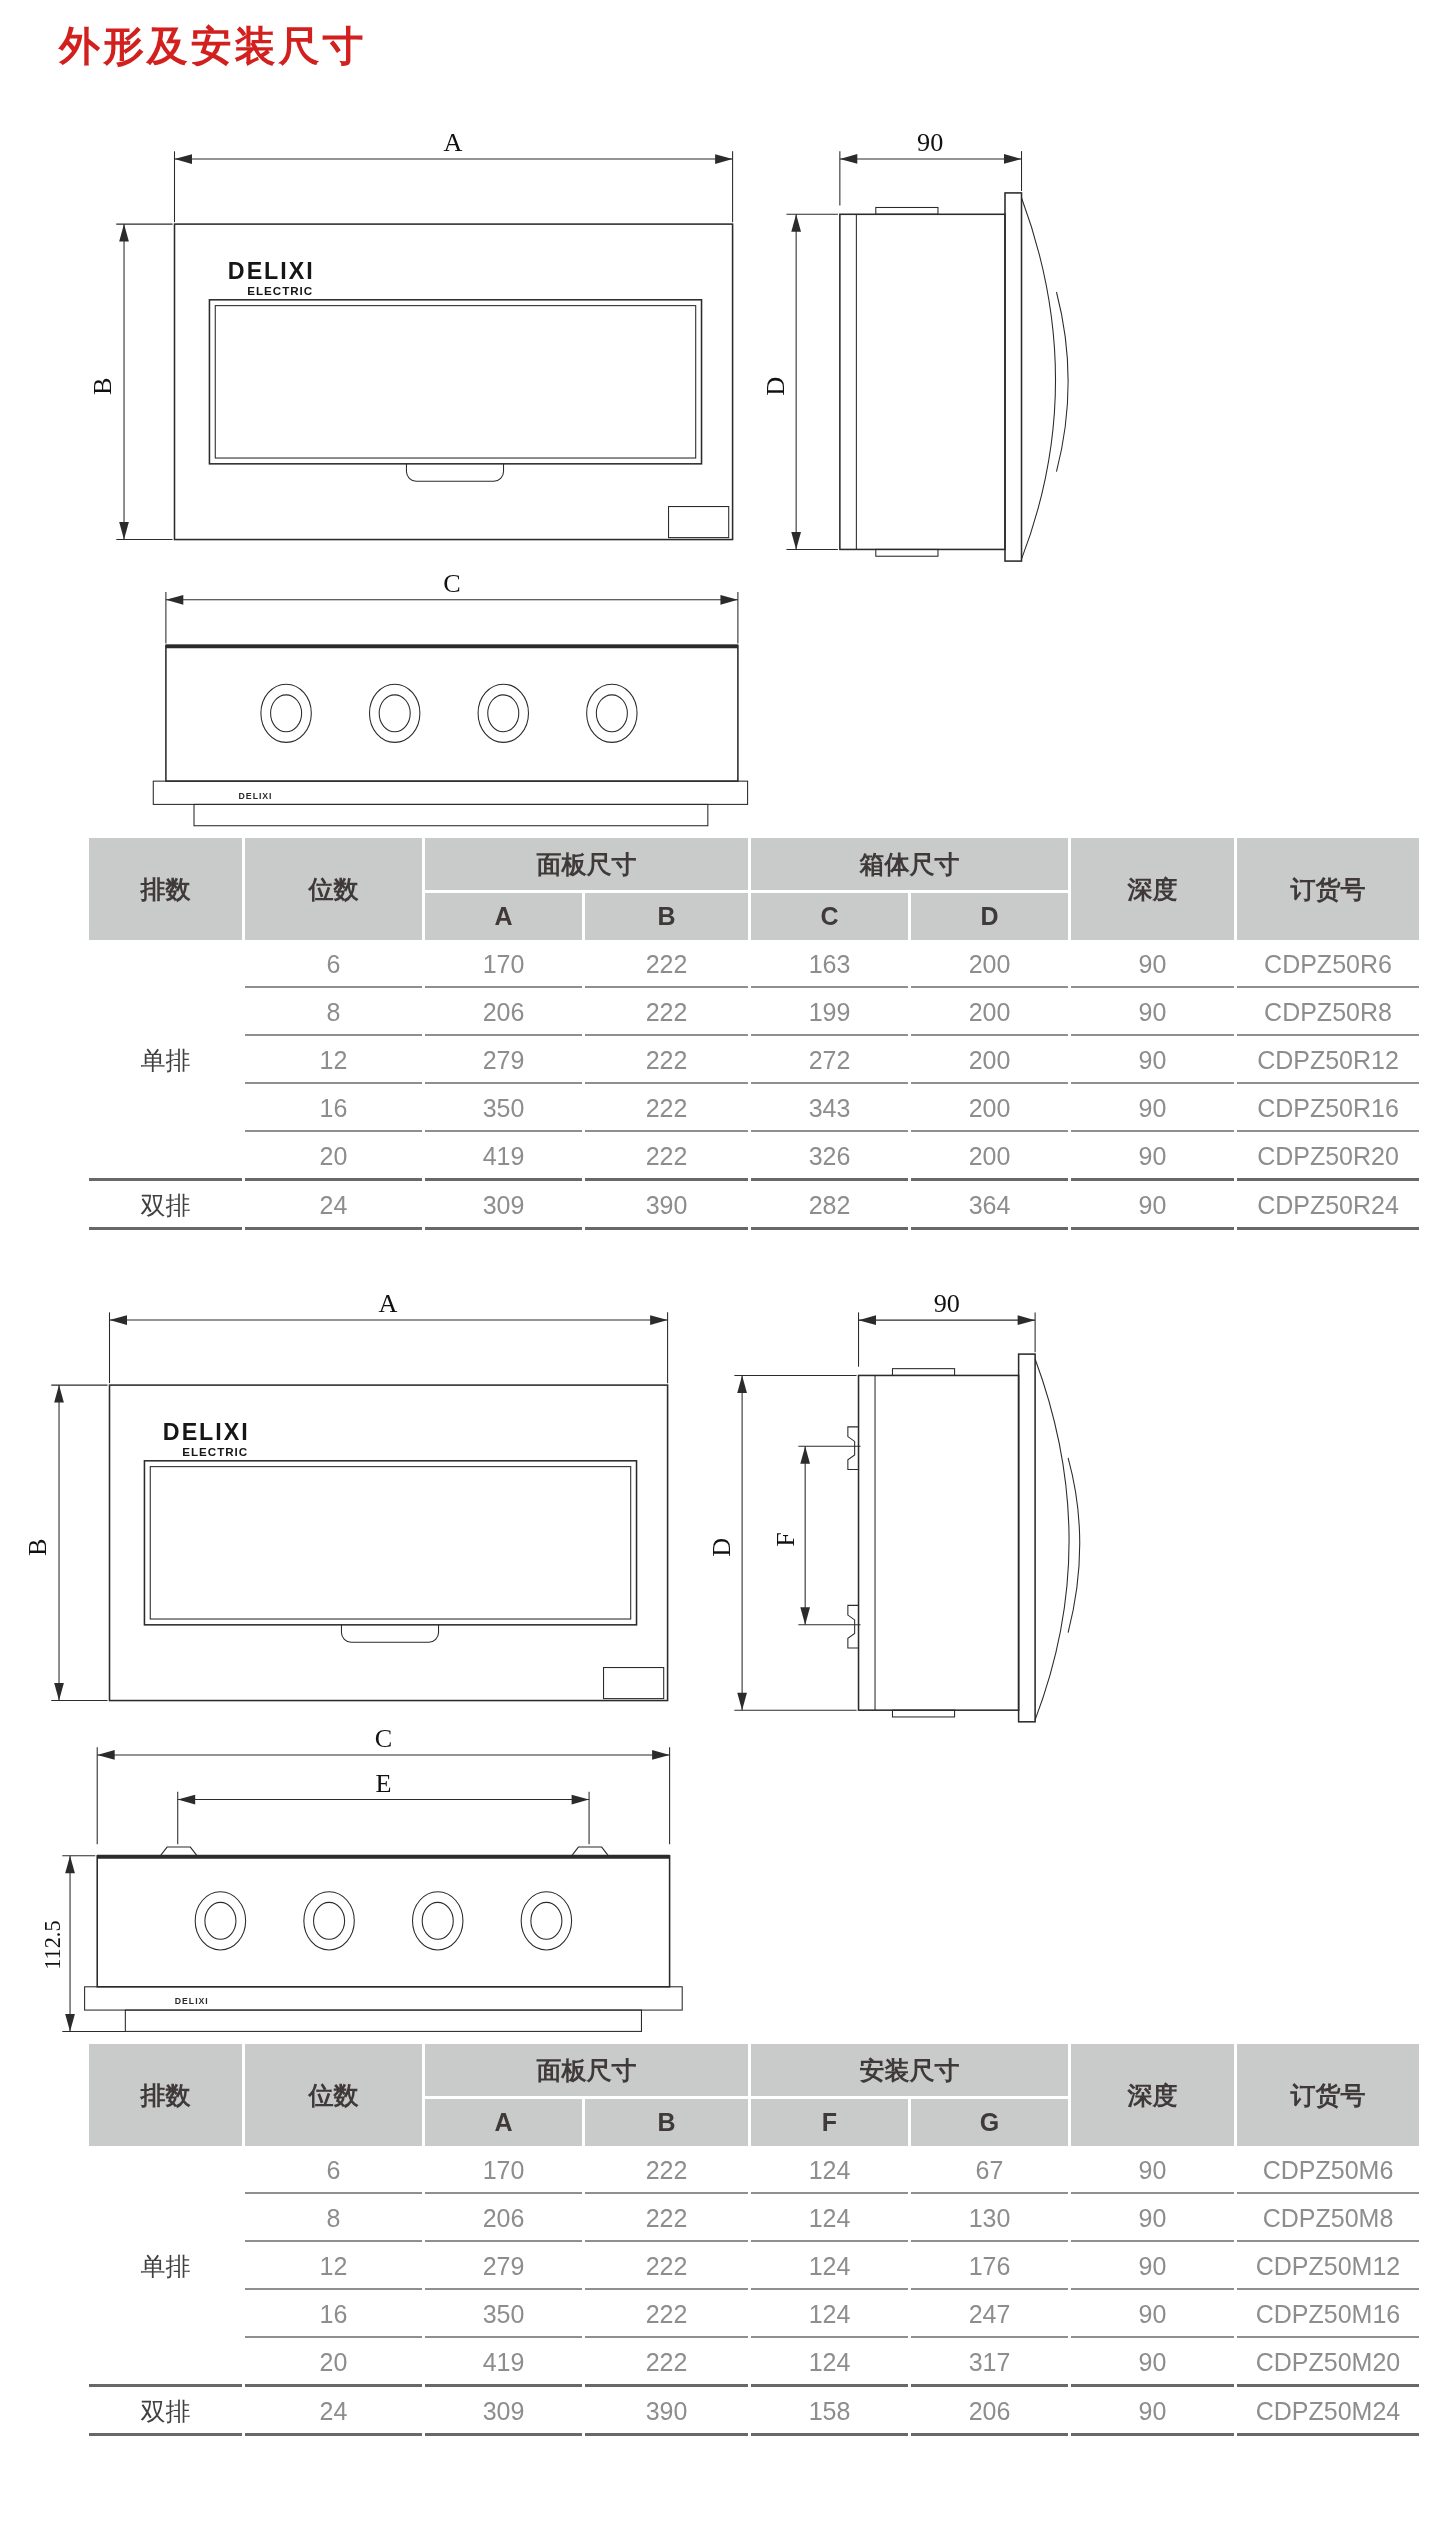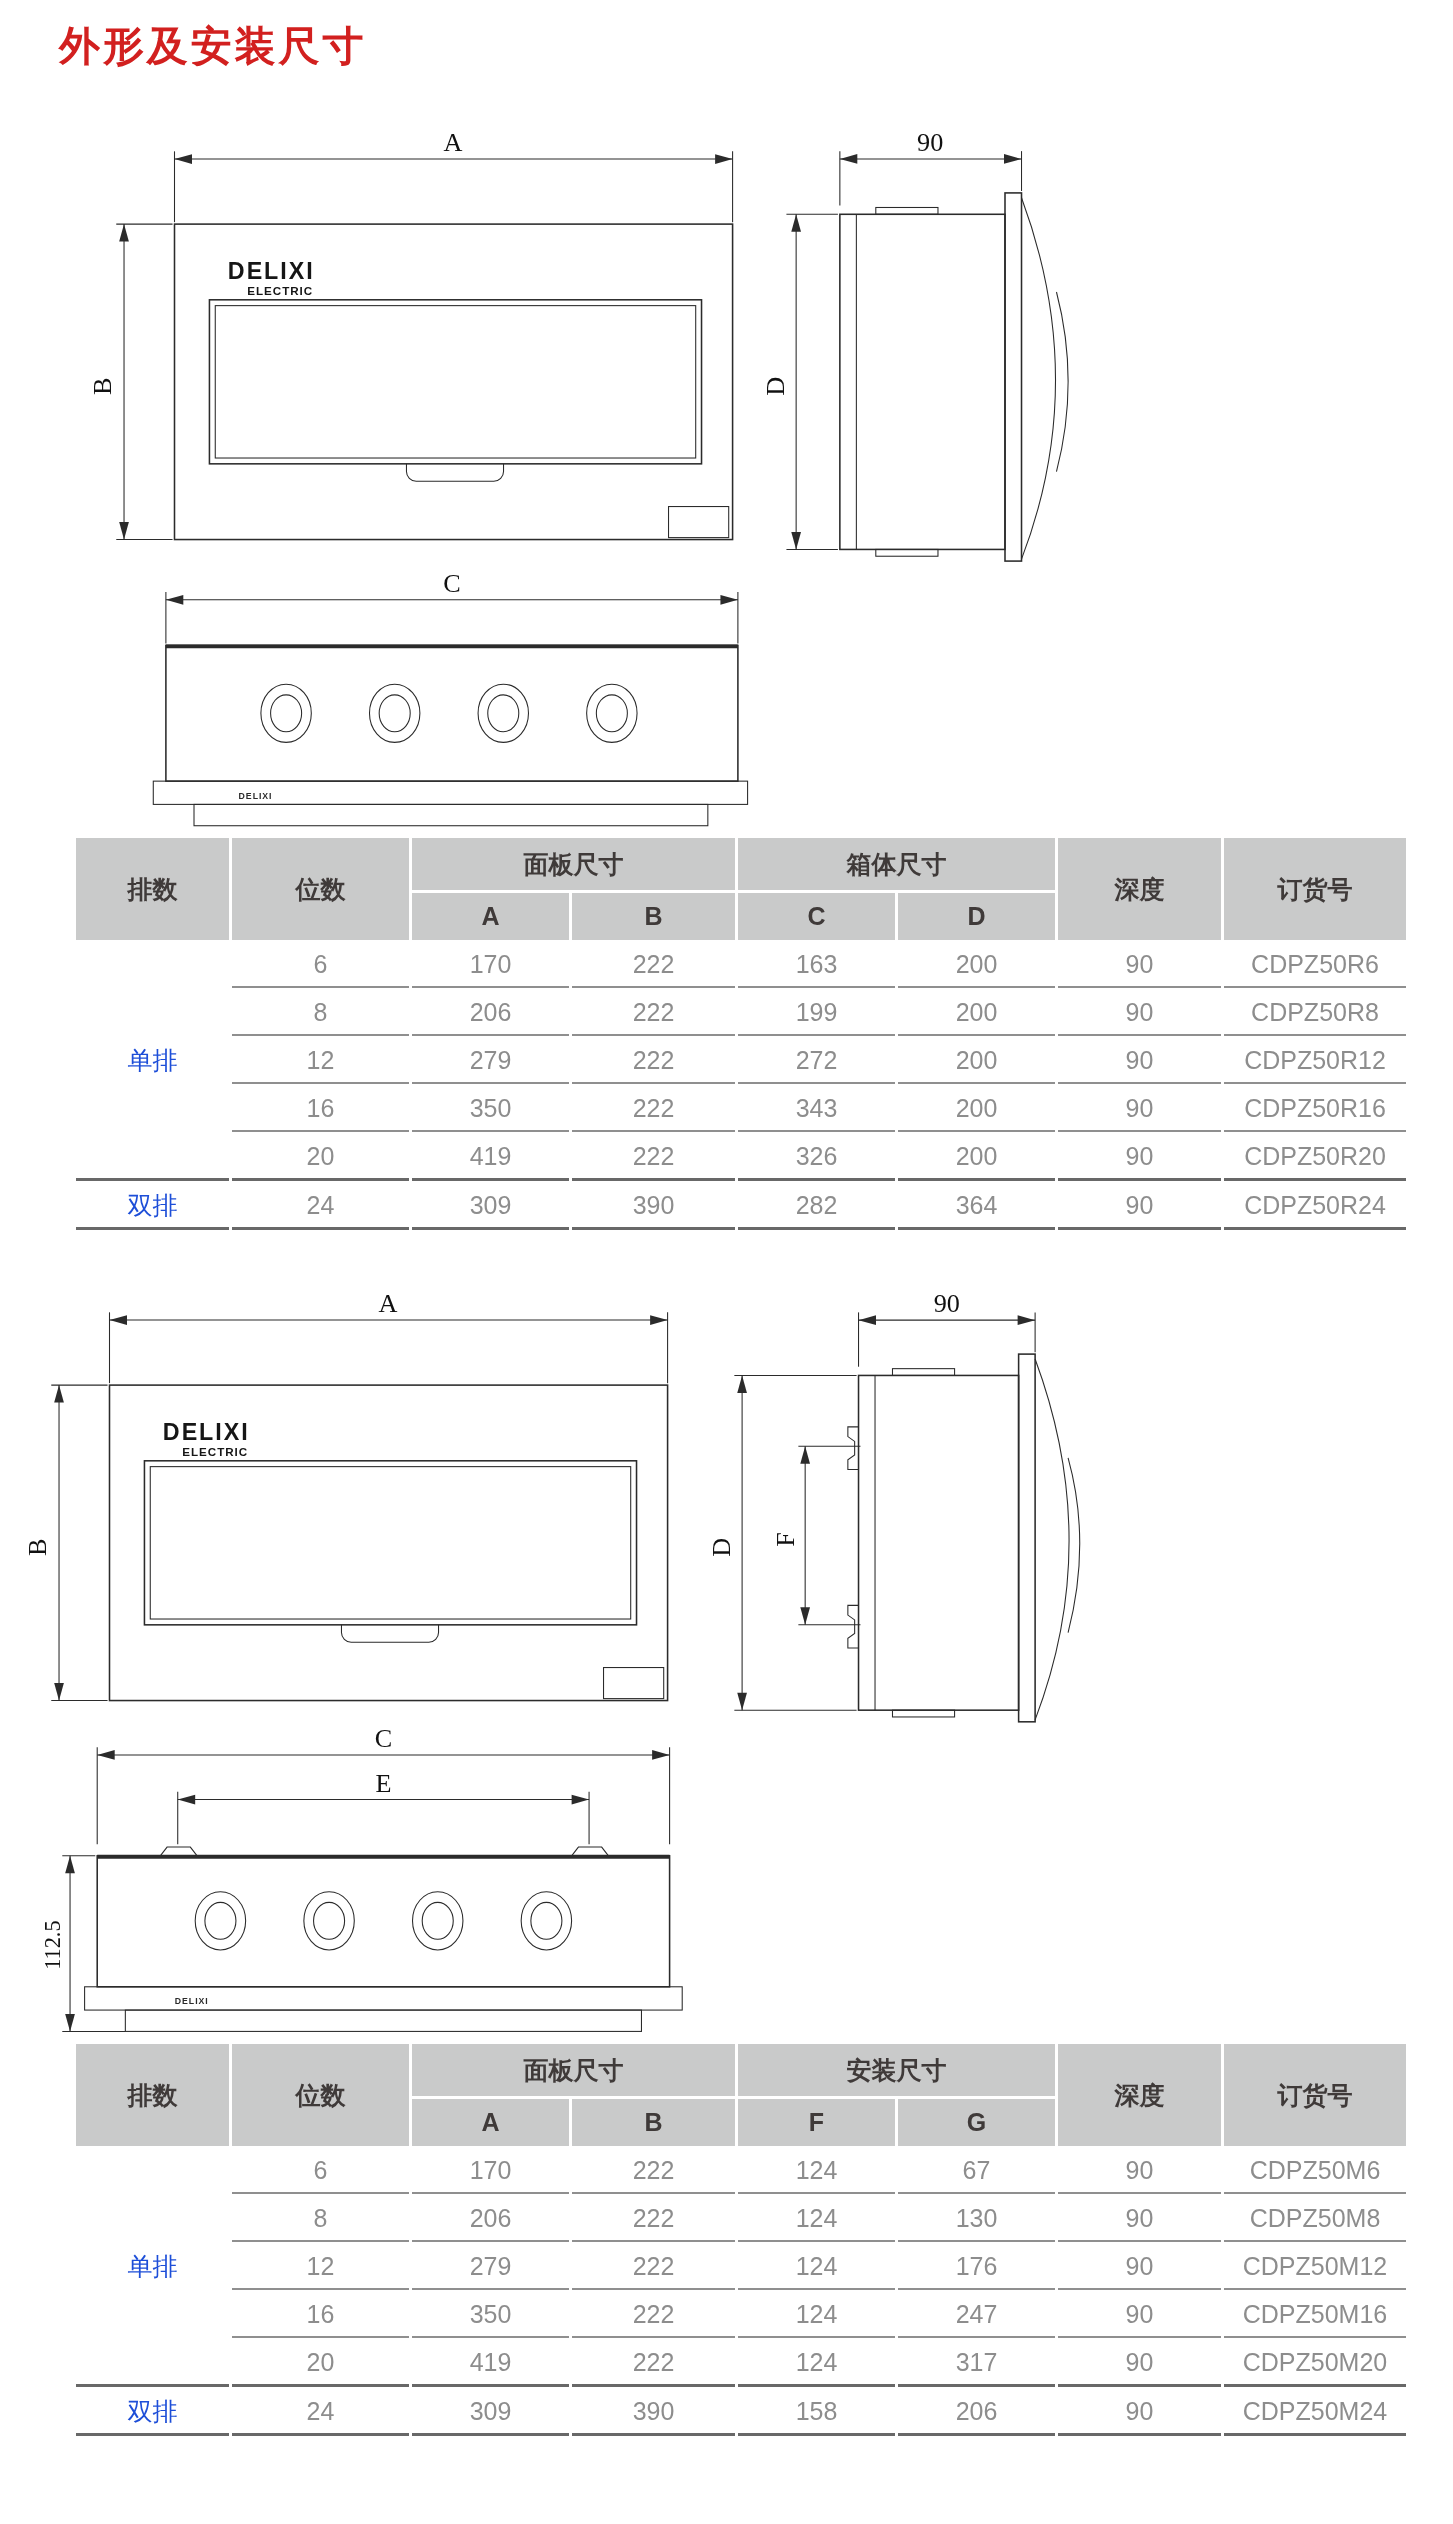--- a/index.html
+++ b/index.html
@@ -9,26 +9,26 @@
   .ln{stroke:#2b2b2b;stroke-width:1.6;fill:none;}
   .ln2{stroke:#2b2b2b;stroke-width:1.1;fill:none;}
   .dim{stroke:#2b2b2b;stroke-width:1.1;fill:none;}
   .thick{stroke:#2b2b2b;stroke-width:4;fill:none;}
   .arr{fill:#2b2b2b;stroke:none;}
   .dimtxt{font-family:"Liberation Serif",serif;font-size:27px;fill:#111;}
   .dimtxt.small{font-size:23px;}
   .logo1{font-family:"Liberation Sans",sans-serif;font-weight:bold;font-size:24px;letter-spacing:2px;fill:#161616;}
   .logo2{font-family:"Liberation Sans",sans-serif;font-weight:bold;font-size:12px;letter-spacing:1px;fill:#161616;}
   .micrologo{font-family:"Liberation Sans",sans-serif;font-weight:bold;font-size:9px;letter-spacing:1px;fill:#2b2b2b;}
-  table.dim-table{position:absolute;left:73px;width:1310px;border-collapse:separate;border-spacing:3.9px;table-layout:fixed;}
+  table.dim-table{position:absolute;left:86px;width:1310px;border-collapse:separate;border-spacing:3.9px;table-layout:fixed;}
   table.dim-table th{background:#c9caca;color:#3f3a39;font-size:25px;font-weight:600;text-align:center;vertical-align:middle;height:52px;padding:0;}
   table.dim-table tr.sub th{height:47px;font-weight:600;}
   table.dim-table td{font-size:25px;color:#8d8d8d;text-align:center;vertical-align:middle;height:43px;padding:0;border-bottom:2.9px solid #8f8f8f;background:#fff;}
   table.dim-table tr.group-end td{border-bottom:3.9px solid #686868;margin-top:12px;}
-  table.dim-table td.group-label{color:#1d4ed8;border-bottom:3.9px solid #686868;}
+  table.dim-table td.group-label{color:#404040;border-bottom:3.9px solid #686868;}
 </style>
 </head>
 <body>
 
 <div class="title">外形及安装尺寸</div>
 
 <svg class="drw" style="left:92px;top:122px" width="660" height="442" viewBox="0 0 680 455">
   <line class="dim" x1="85" y1="103" x2="85" y2="30"></line>
   <line class="dim" x1="660" y1="103" x2="660" y2="30"></line>
   <line class="dim" x1="85" y1="38" x2="660" y2="38"></line>

